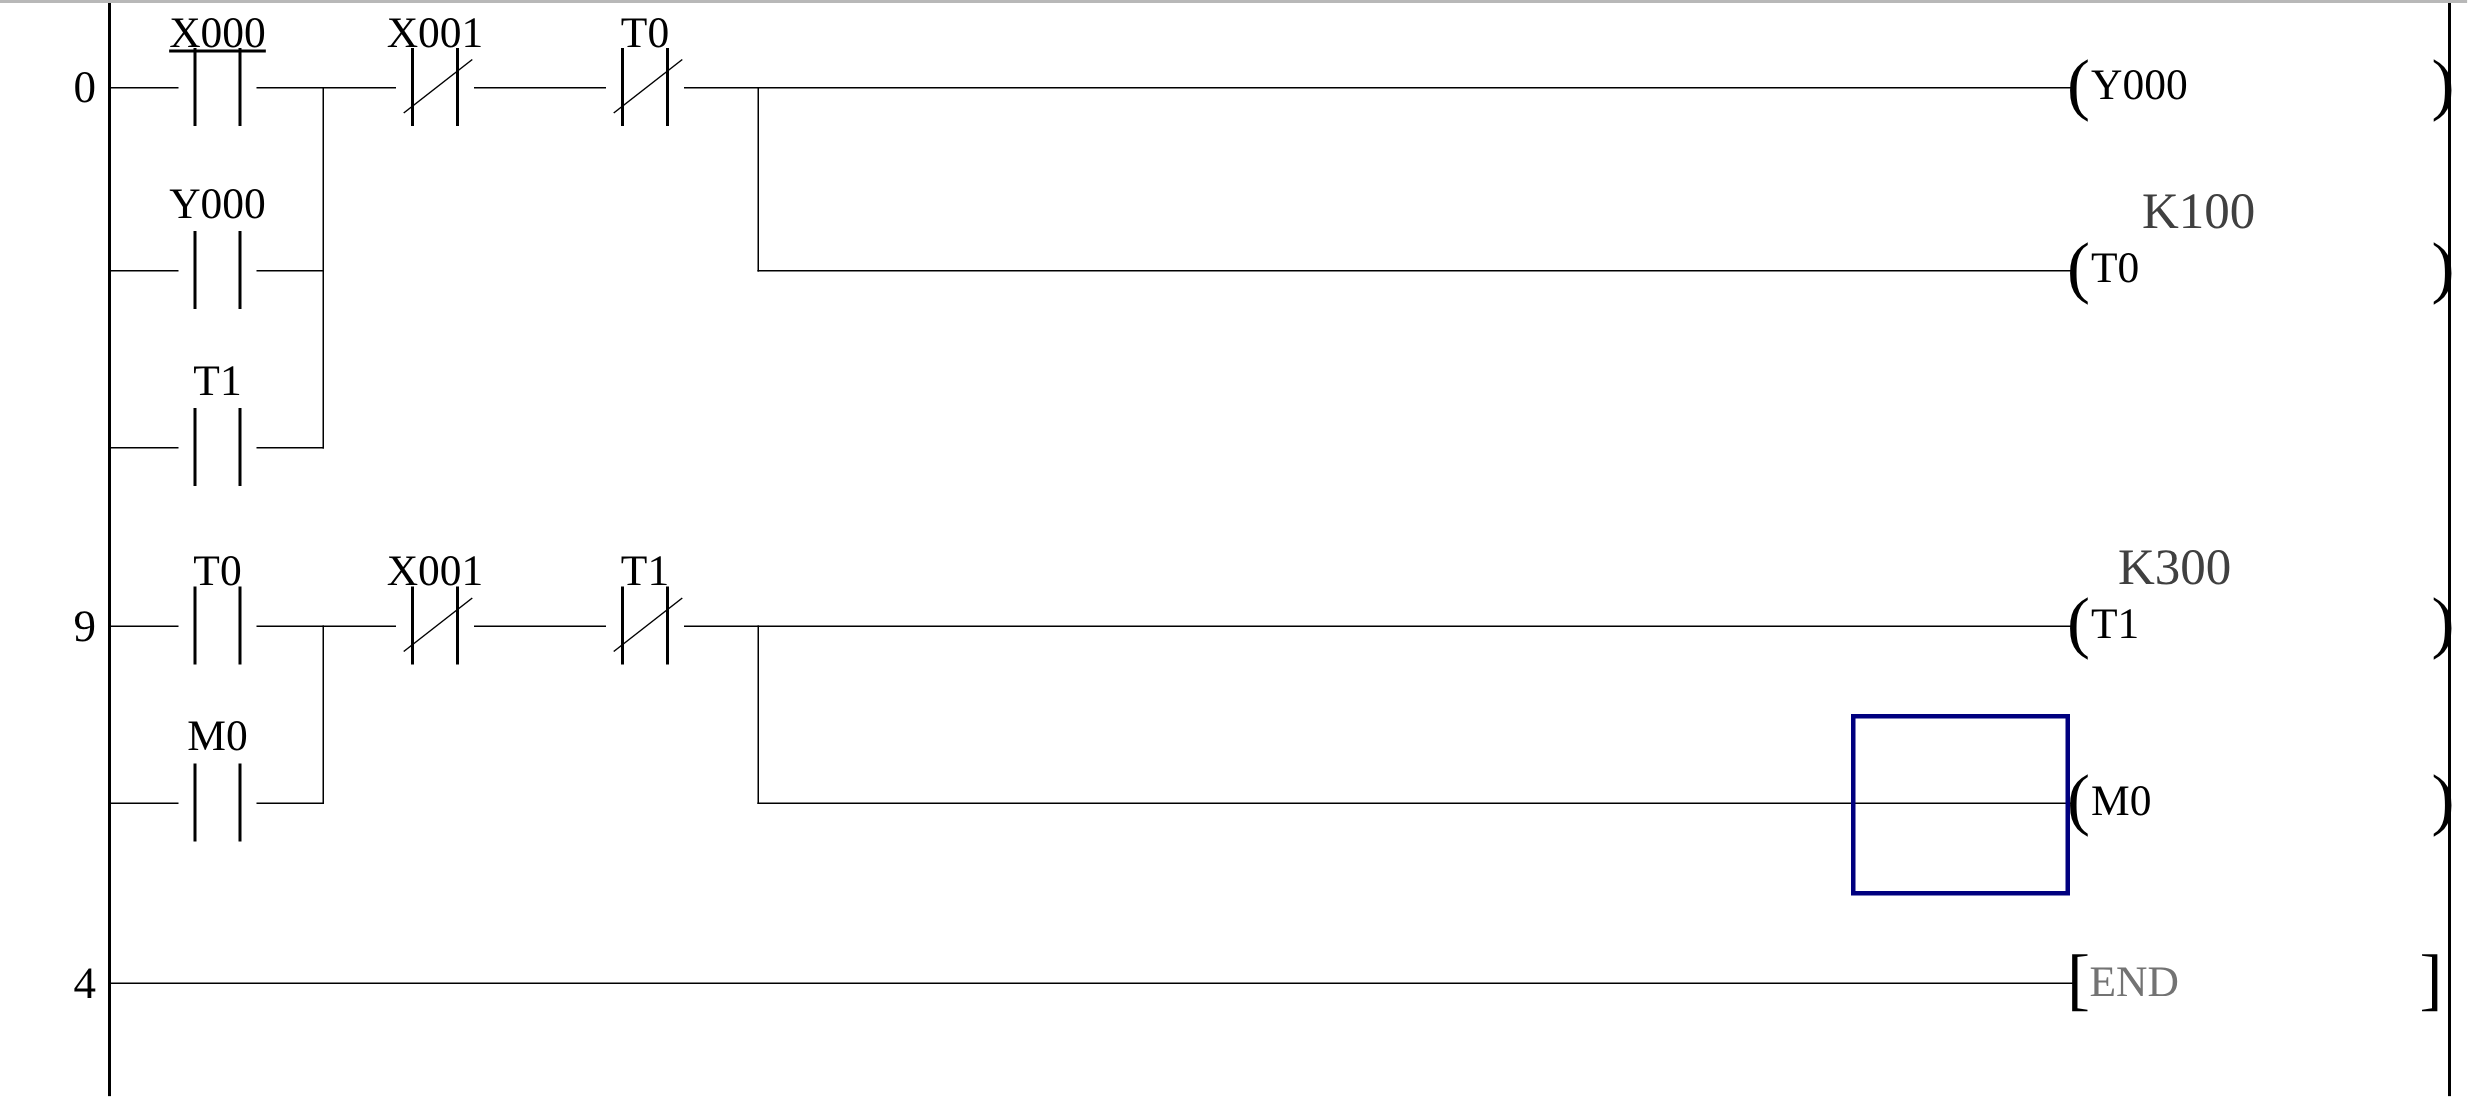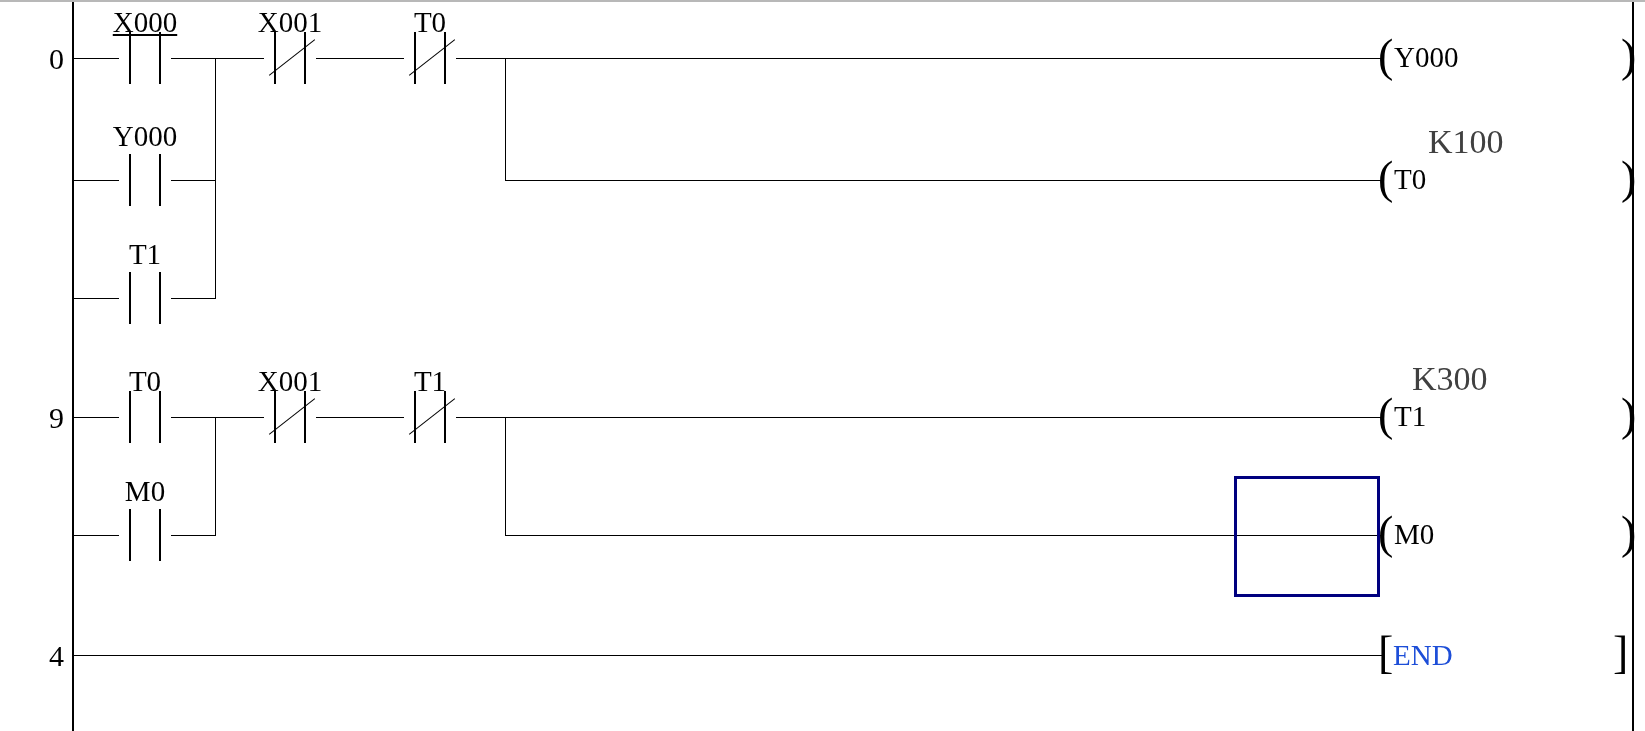--- a/index.html
+++ b/index.html
@@ -109,21 +109,21 @@
   
   .end-bracket-l, .end-bracket-r {
     position: absolute;
     font-size: 46px;
     line-height: 1;
     color: #000000;
   }
   .end-text {
     position: absolute;
     font-size: 29px;
-    color: #1d4ed8;
+    color: #737373;
     line-height: 1;
     white-space: nowrap;
   }
   
   .selection-box {
     position: absolute;
     border: 3px solid #00007f;
     background: transparent;
     box-sizing: border-box;
   }

